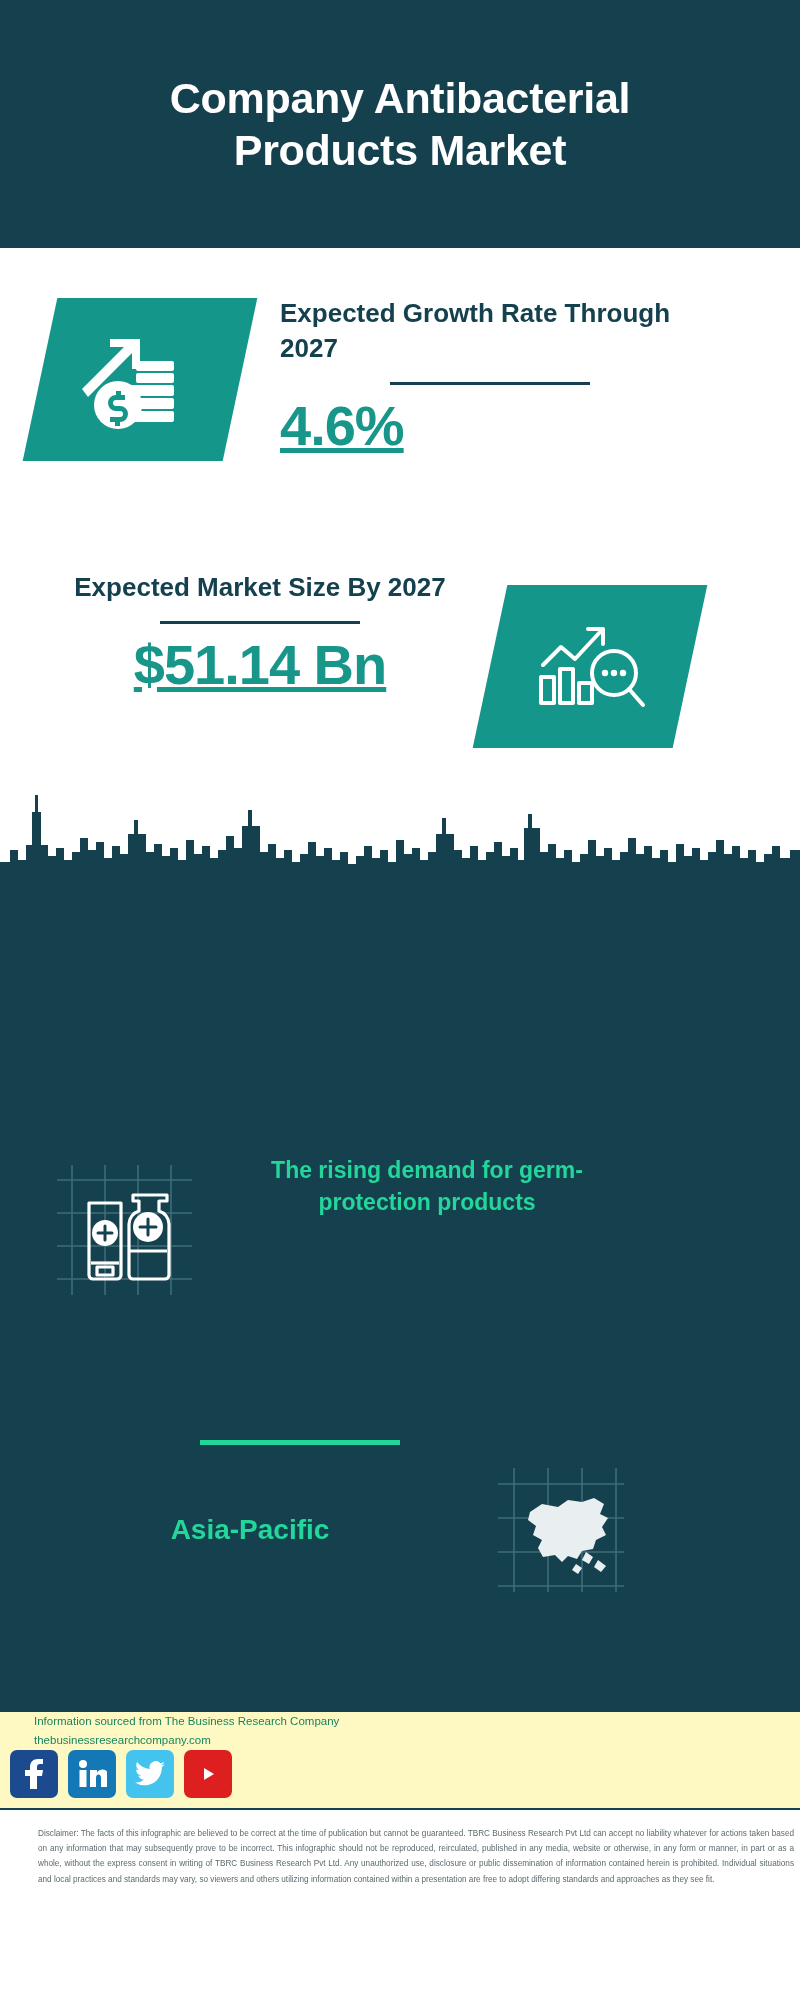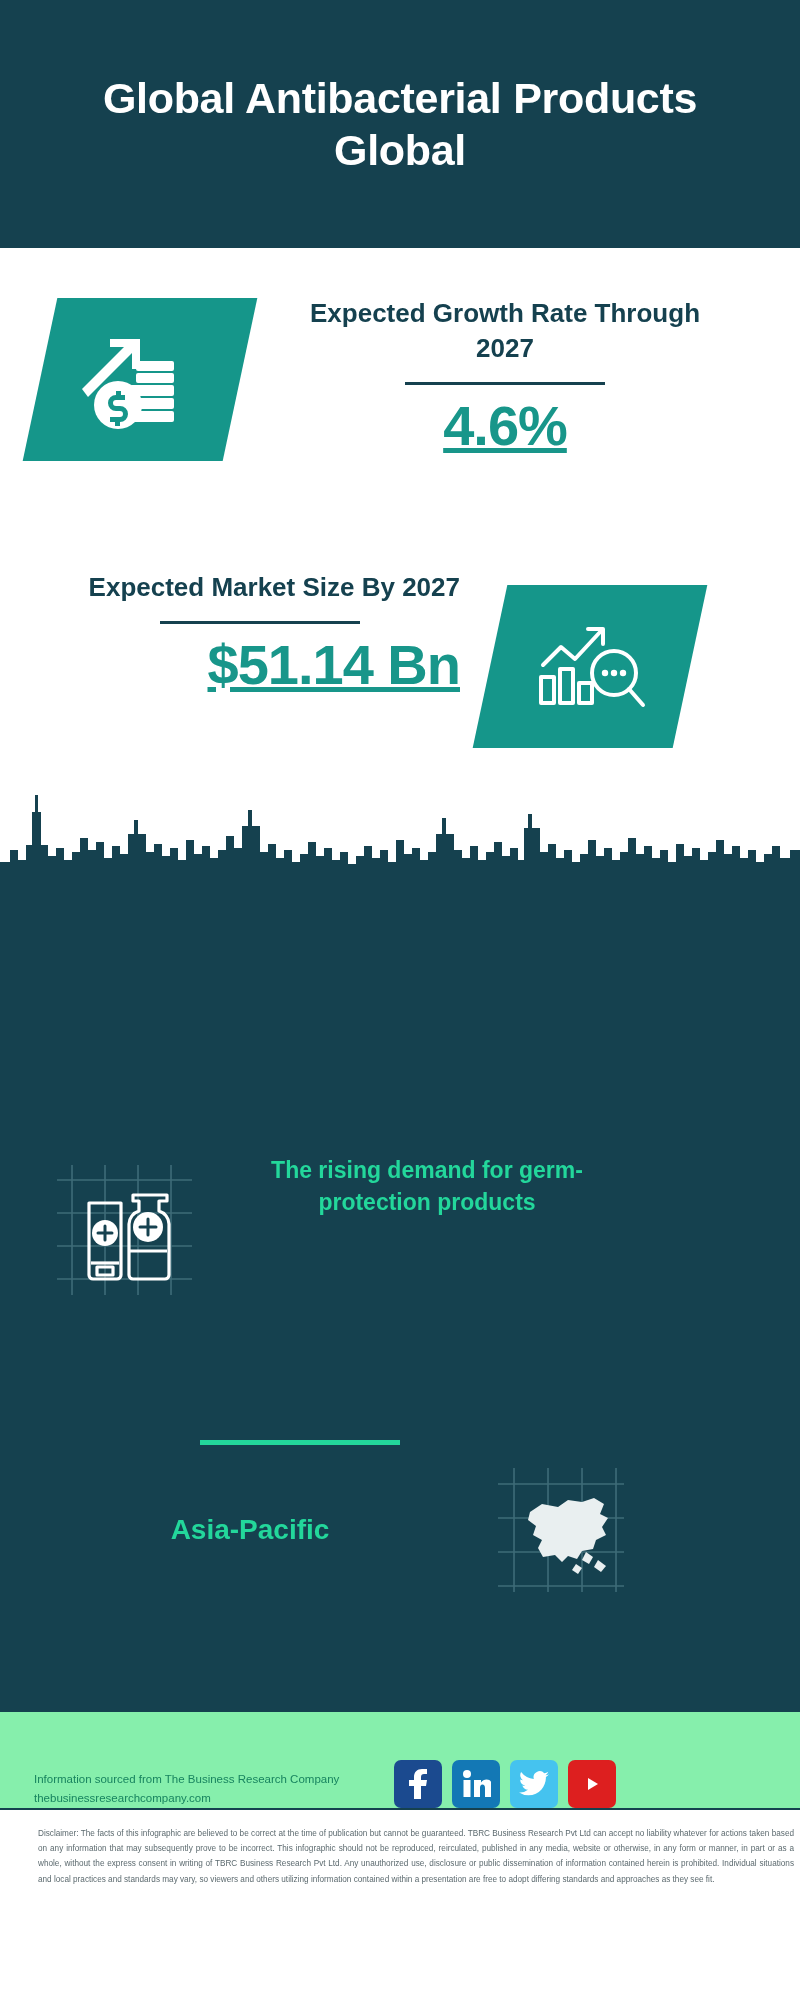--- a/index.html
+++ b/index.html
@@ -55,23 +55,22 @@
   .icon-inner {
     position: absolute;
     inset: 0;
     transform: skewX(12deg);
     display: flex;
     align-items: center;
     justify-content: center;
   }
   .growth-text {
     position: absolute;
-    left: 295px; top: 48px;
+    left: 280px; top: 48px;
     width: 420px;
-    text-align: center;
   }
   .stat-label {
     color: #15414f;
     font-size: 26px;
     font-weight: bold;
     line-height: 1.35;
   }
   .divider-dark {
     width: 200px; height: 3px;
     background: #15414f;
@@ -93,21 +92,21 @@
     width: 800px; height: 230px;
   }
   .icon-box-2 {
     left: 490px; top: 30px;
     width: 200px; height: 163px;
   }
   .size-text {
     position: absolute;
     left: 60px; top: 15px;
     width: 400px;
-    text-align: right;
+    text-align: center;
   }
 
   
   .dark-panel {
     position: absolute;
     left: 0; top: 880px;
     width: 800px; height: 510px;
     background: #15414f;
   }
   .skyline {
@@ -175,24 +174,25 @@
     width: 200px;
     display: flex;
     justify-content: center;
   }
 
   
   .source-bar {
     position: absolute;
     left: 0; top: 1712px;
     width: 800px; height: 98px;
-    background: #86efac;
+    background: #fef9c3;
     border-bottom: 2px solid #15414f;
     display: flex;
-    align-items: flex-end;
+    align-items: flex-start;
+    flex-direction: column;
   }
   .source-text {
     margin-left: 34px;
     width: 350px;
   }
   .source-line {
     color: #18845f;
     font-size: 11.5px;
     line-height: 1.65;
   }
@@ -227,21 +227,21 @@
     text-align: justify;
     margin-left: 32px;
   }
 </style>
 </head>
 <body>
 
 <div class="page">
 
   <div class="header">
-    <div class="header-title">Global Antibacterial Products Global</div>
+    <div class="header-title">Company Antibacterial Products Market</div>
   </div>
 
   <div class="stat-growth">
     <div class="parallelogram icon-box-1">
       <div class="icon-inner">
         <svg width="120" height="110" viewBox="0 0 120 110">
           <g fill="#ffffff">
             <path d="M8 72 L52 28 L52 44 L60 44 L60 14 L30 14 L30 22 L44 22 L2 64 Z"></path>
             <rect x="56" y="36" width="38" height="10" rx="2"></rect>
             <rect x="56" y="48" width="38" height="10" rx="2"></rect>

